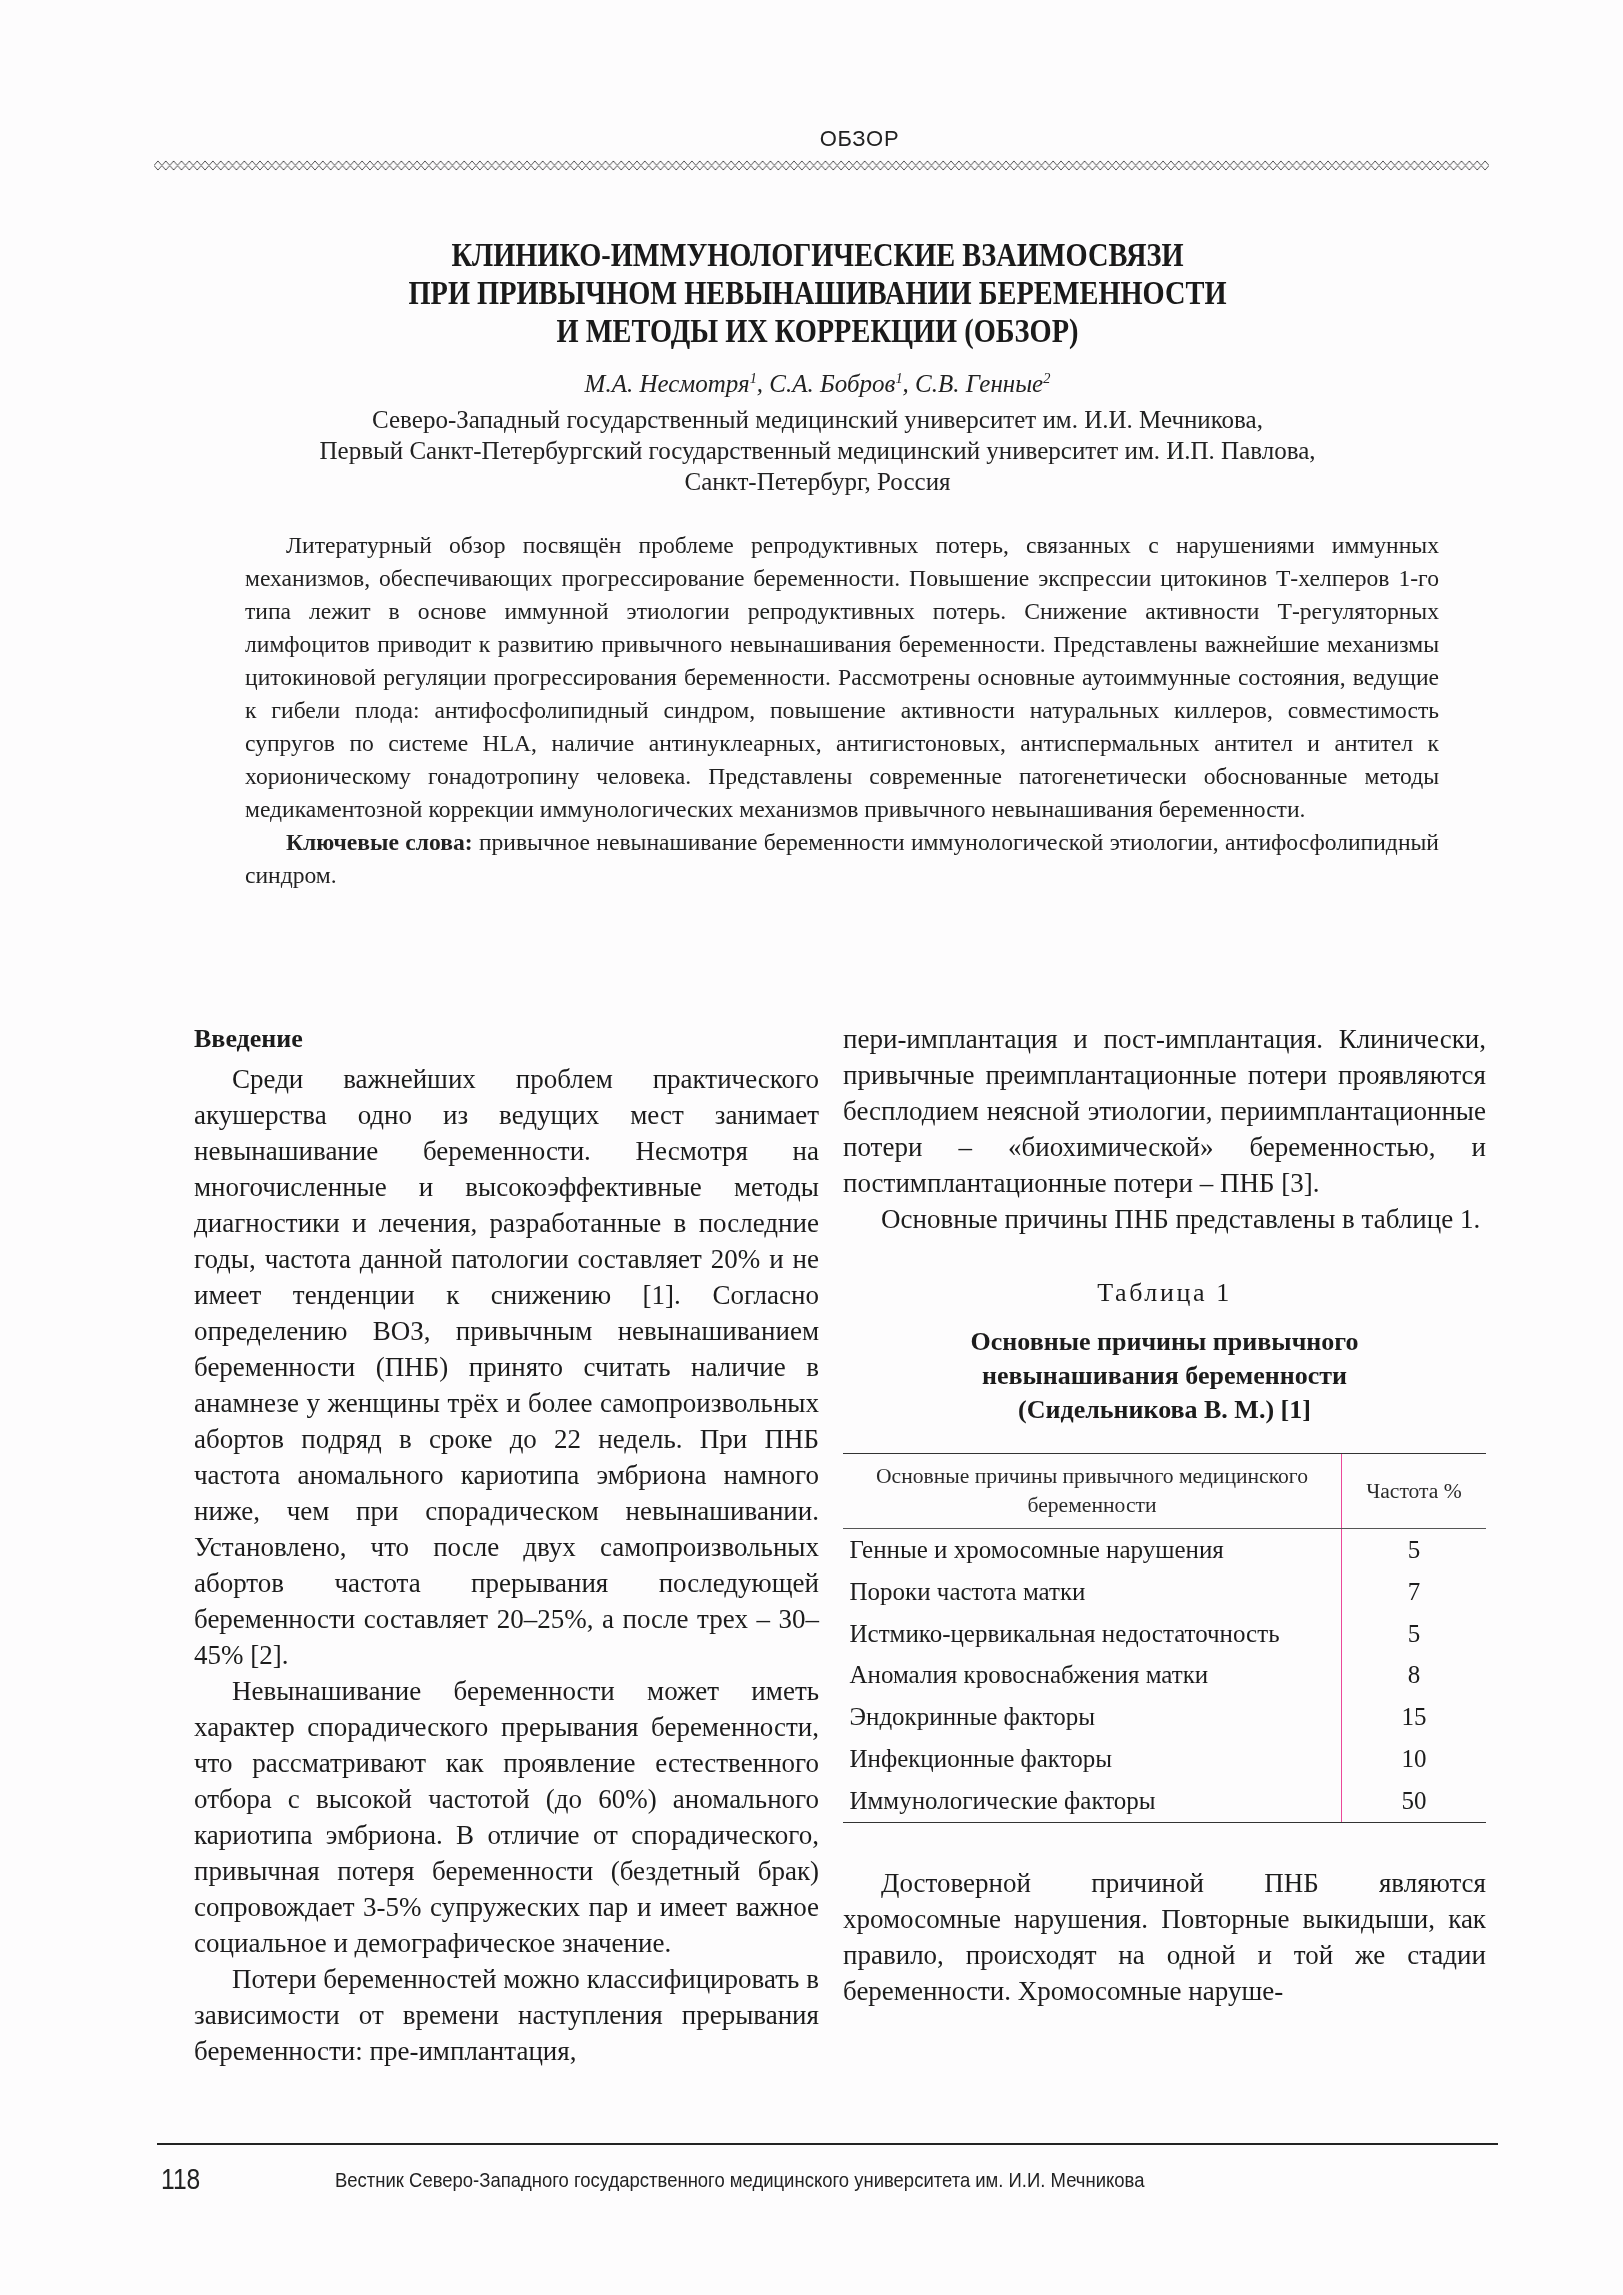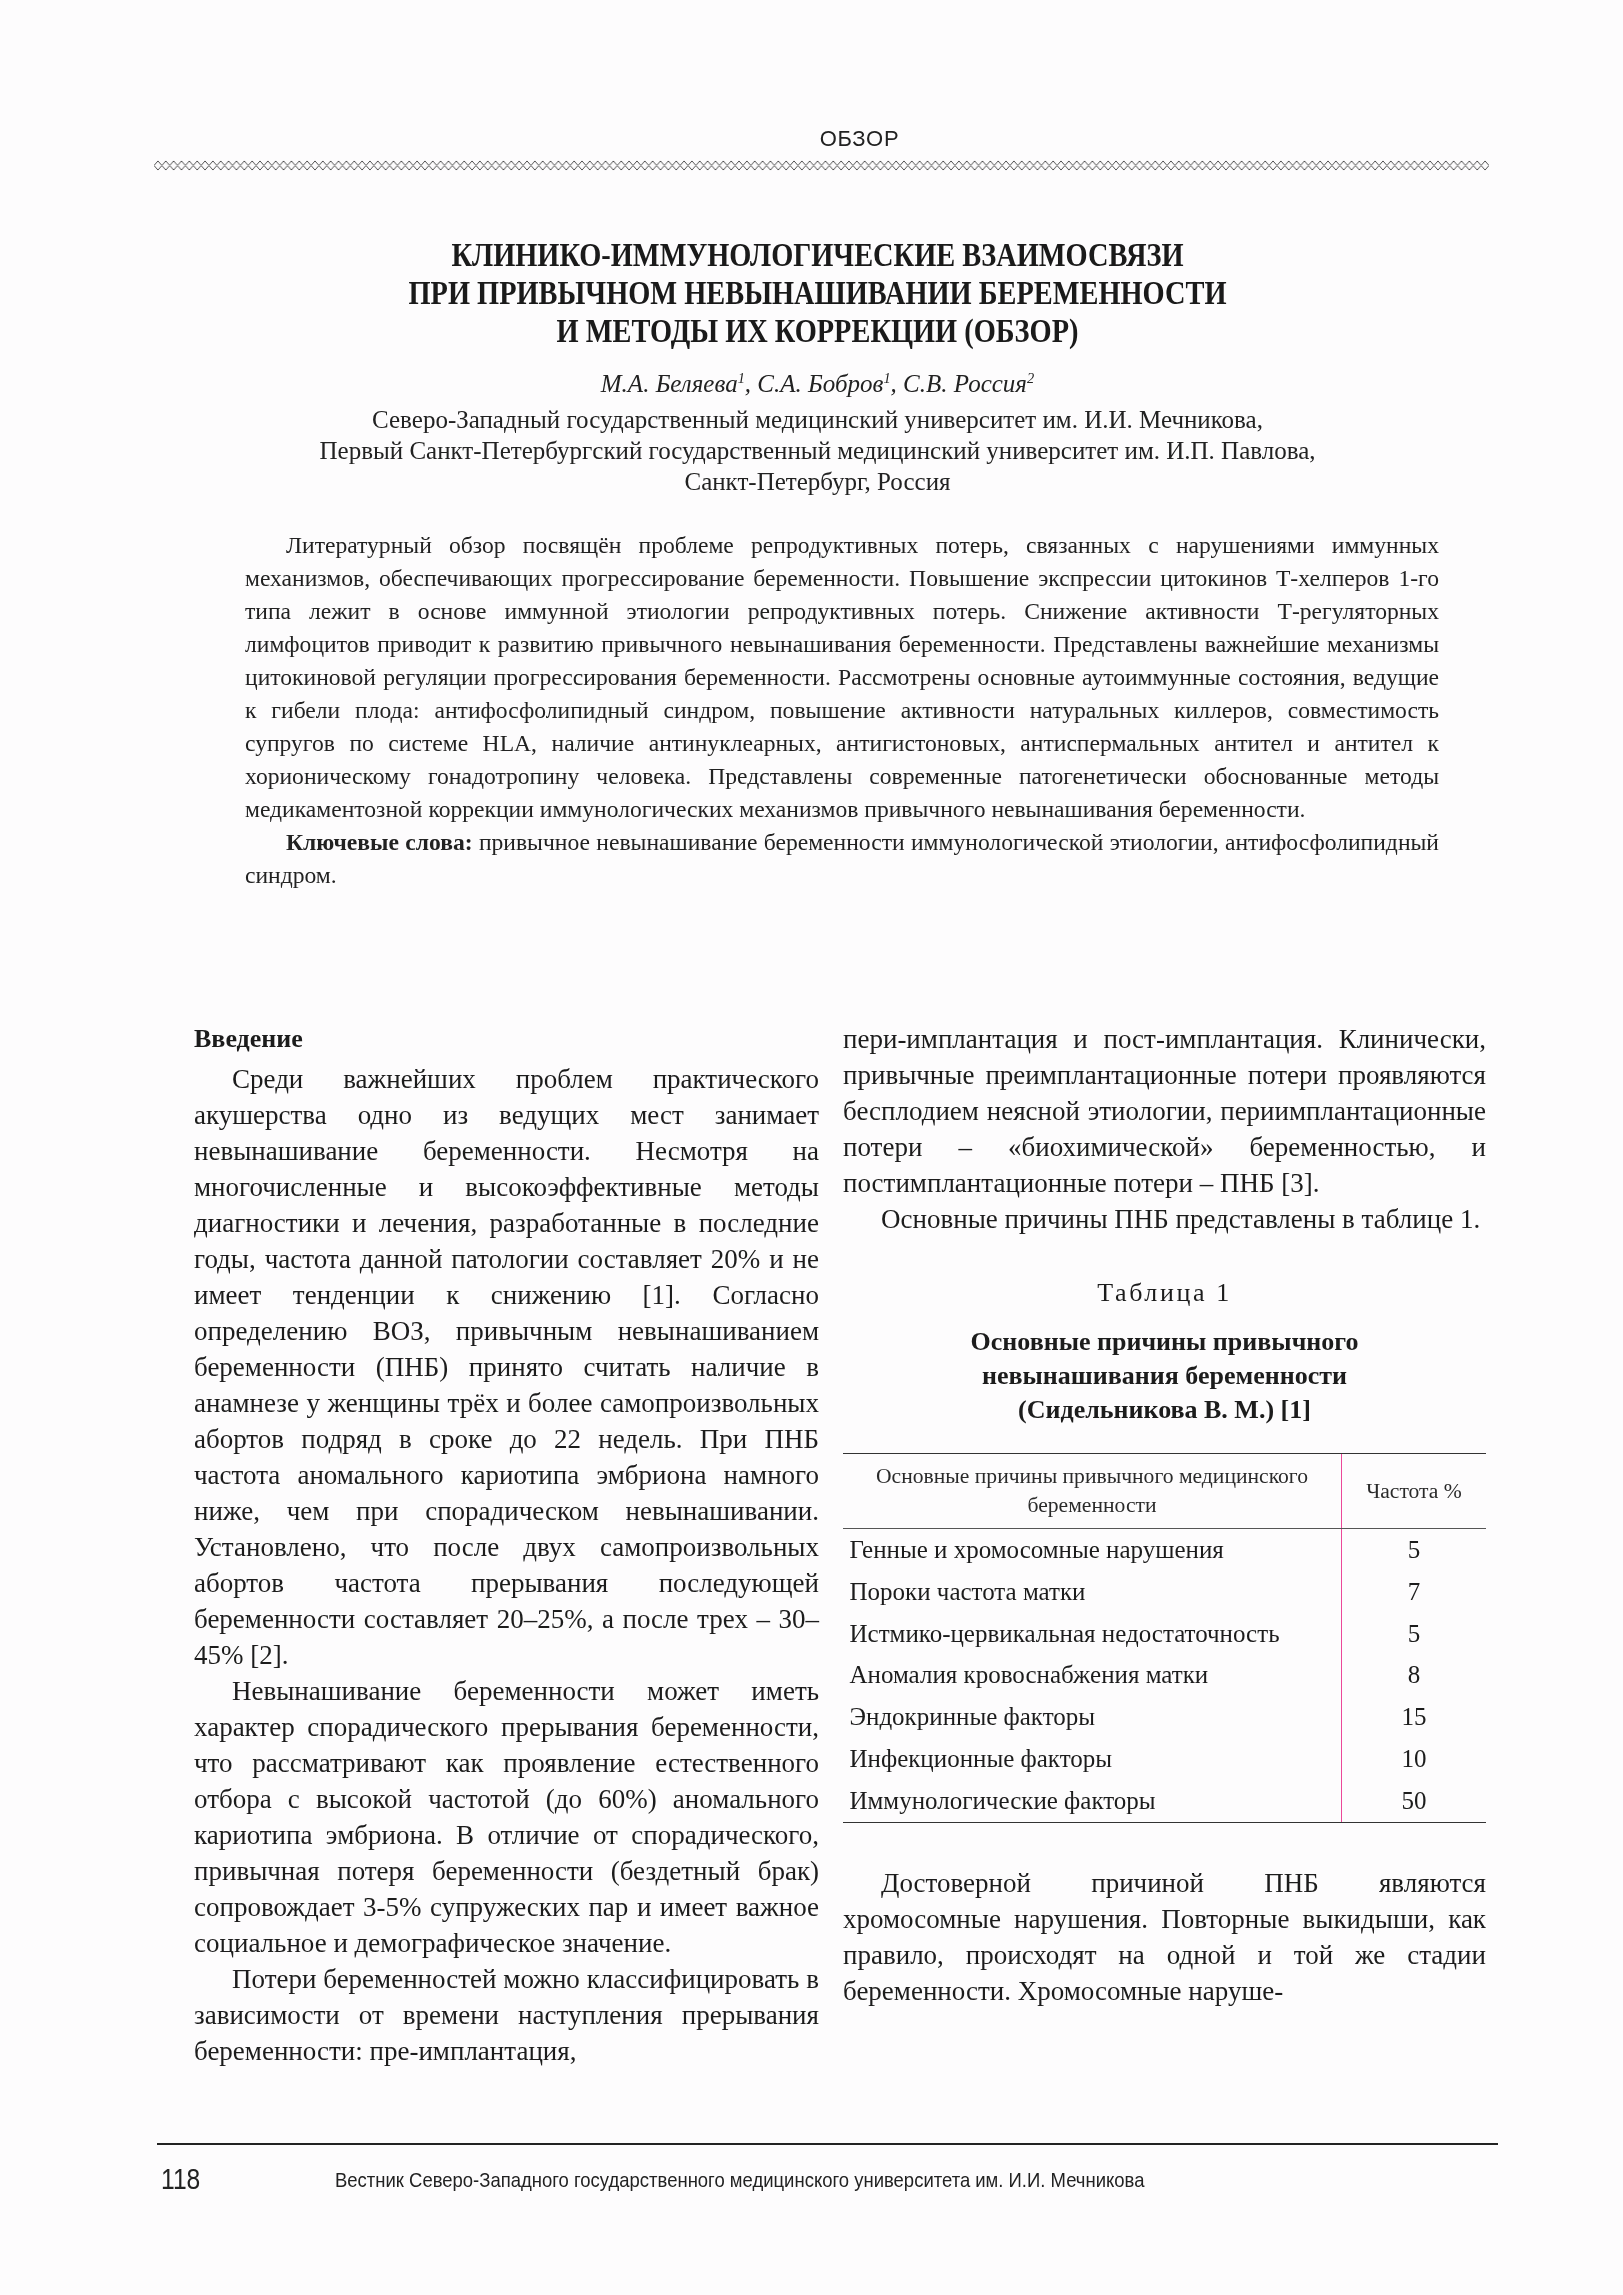--- a/index.html
+++ b/index.html
@@ -93,23 +93,23 @@
   <rect x="0" y="0" width="2040" height="20" fill="url(#dmd)"></rect>
 </svg>
 
 <div class="title-block">
   <div class="title">
     <div>КЛИНИКО-ИММУНОЛОГИЧЕСКИЕ ВЗАИМОСВЯЗИ</div>
     <div>ПРИ ПРИВЫЧНОМ НЕВЫНАШИВАНИИ БЕРЕМЕННОСТИ</div>
     <div>И МЕТОДЫ ИХ КОРРЕКЦИИ (ОБЗОР)</div>
   </div>
   <div class="authors">
-    <span>М.А. Беляева</span><sup>1</sup>,
+    <span>М.А. Несмотря</span><sup>1</sup>,
     <span>С.А. Бобров</span><sup>1</sup>,
-    <span>С.В. Россия</span><sup>2</sup>
+    <span>С.В. Генные</span><sup>2</sup>
   </div>
   <div class="affiliations">
     <div>Северо-Западный государственный медицинский университет им. И.И. Мечникова,</div>
     <div>Первый Санкт-Петербургский государственный медицинский университет им. И.П. Павлова,</div>
     <div>Санкт-Петербург, Россия</div>
   </div>
 </div>
 
 <div class="abstract">
   <p>Литературный обзор посвящён проблеме репродуктивных потерь, связанных с нарушениями иммунных механизмов, обеспечивающих прогрессирование беременности. Повышение экспрессии цитокинов Т-хелперов 1-го типа лежит в основе иммунной этиологии репродуктивных потерь. Снижение активности Т-регуляторных лимфоцитов приводит к развитию привычного невынашивания беременности. Представлены важнейшие механизмы цитокиновой регуляции прогрессирования беременности. Рассмотрены основные аутоиммунные состояния, ведущие к гибели плода: антифосфолипидный синдром, повышение активности натуральных киллеров, совместимость супругов по системе HLA, наличие антинуклеарных, антигистоновых, антиспермальных антител и антител к хорионическому гонадотропину человека. Представлены современные патогенетически обоснованные методы медикаментозной коррекции иммунологических механизмов привычного невынашивания беременности.</p>

